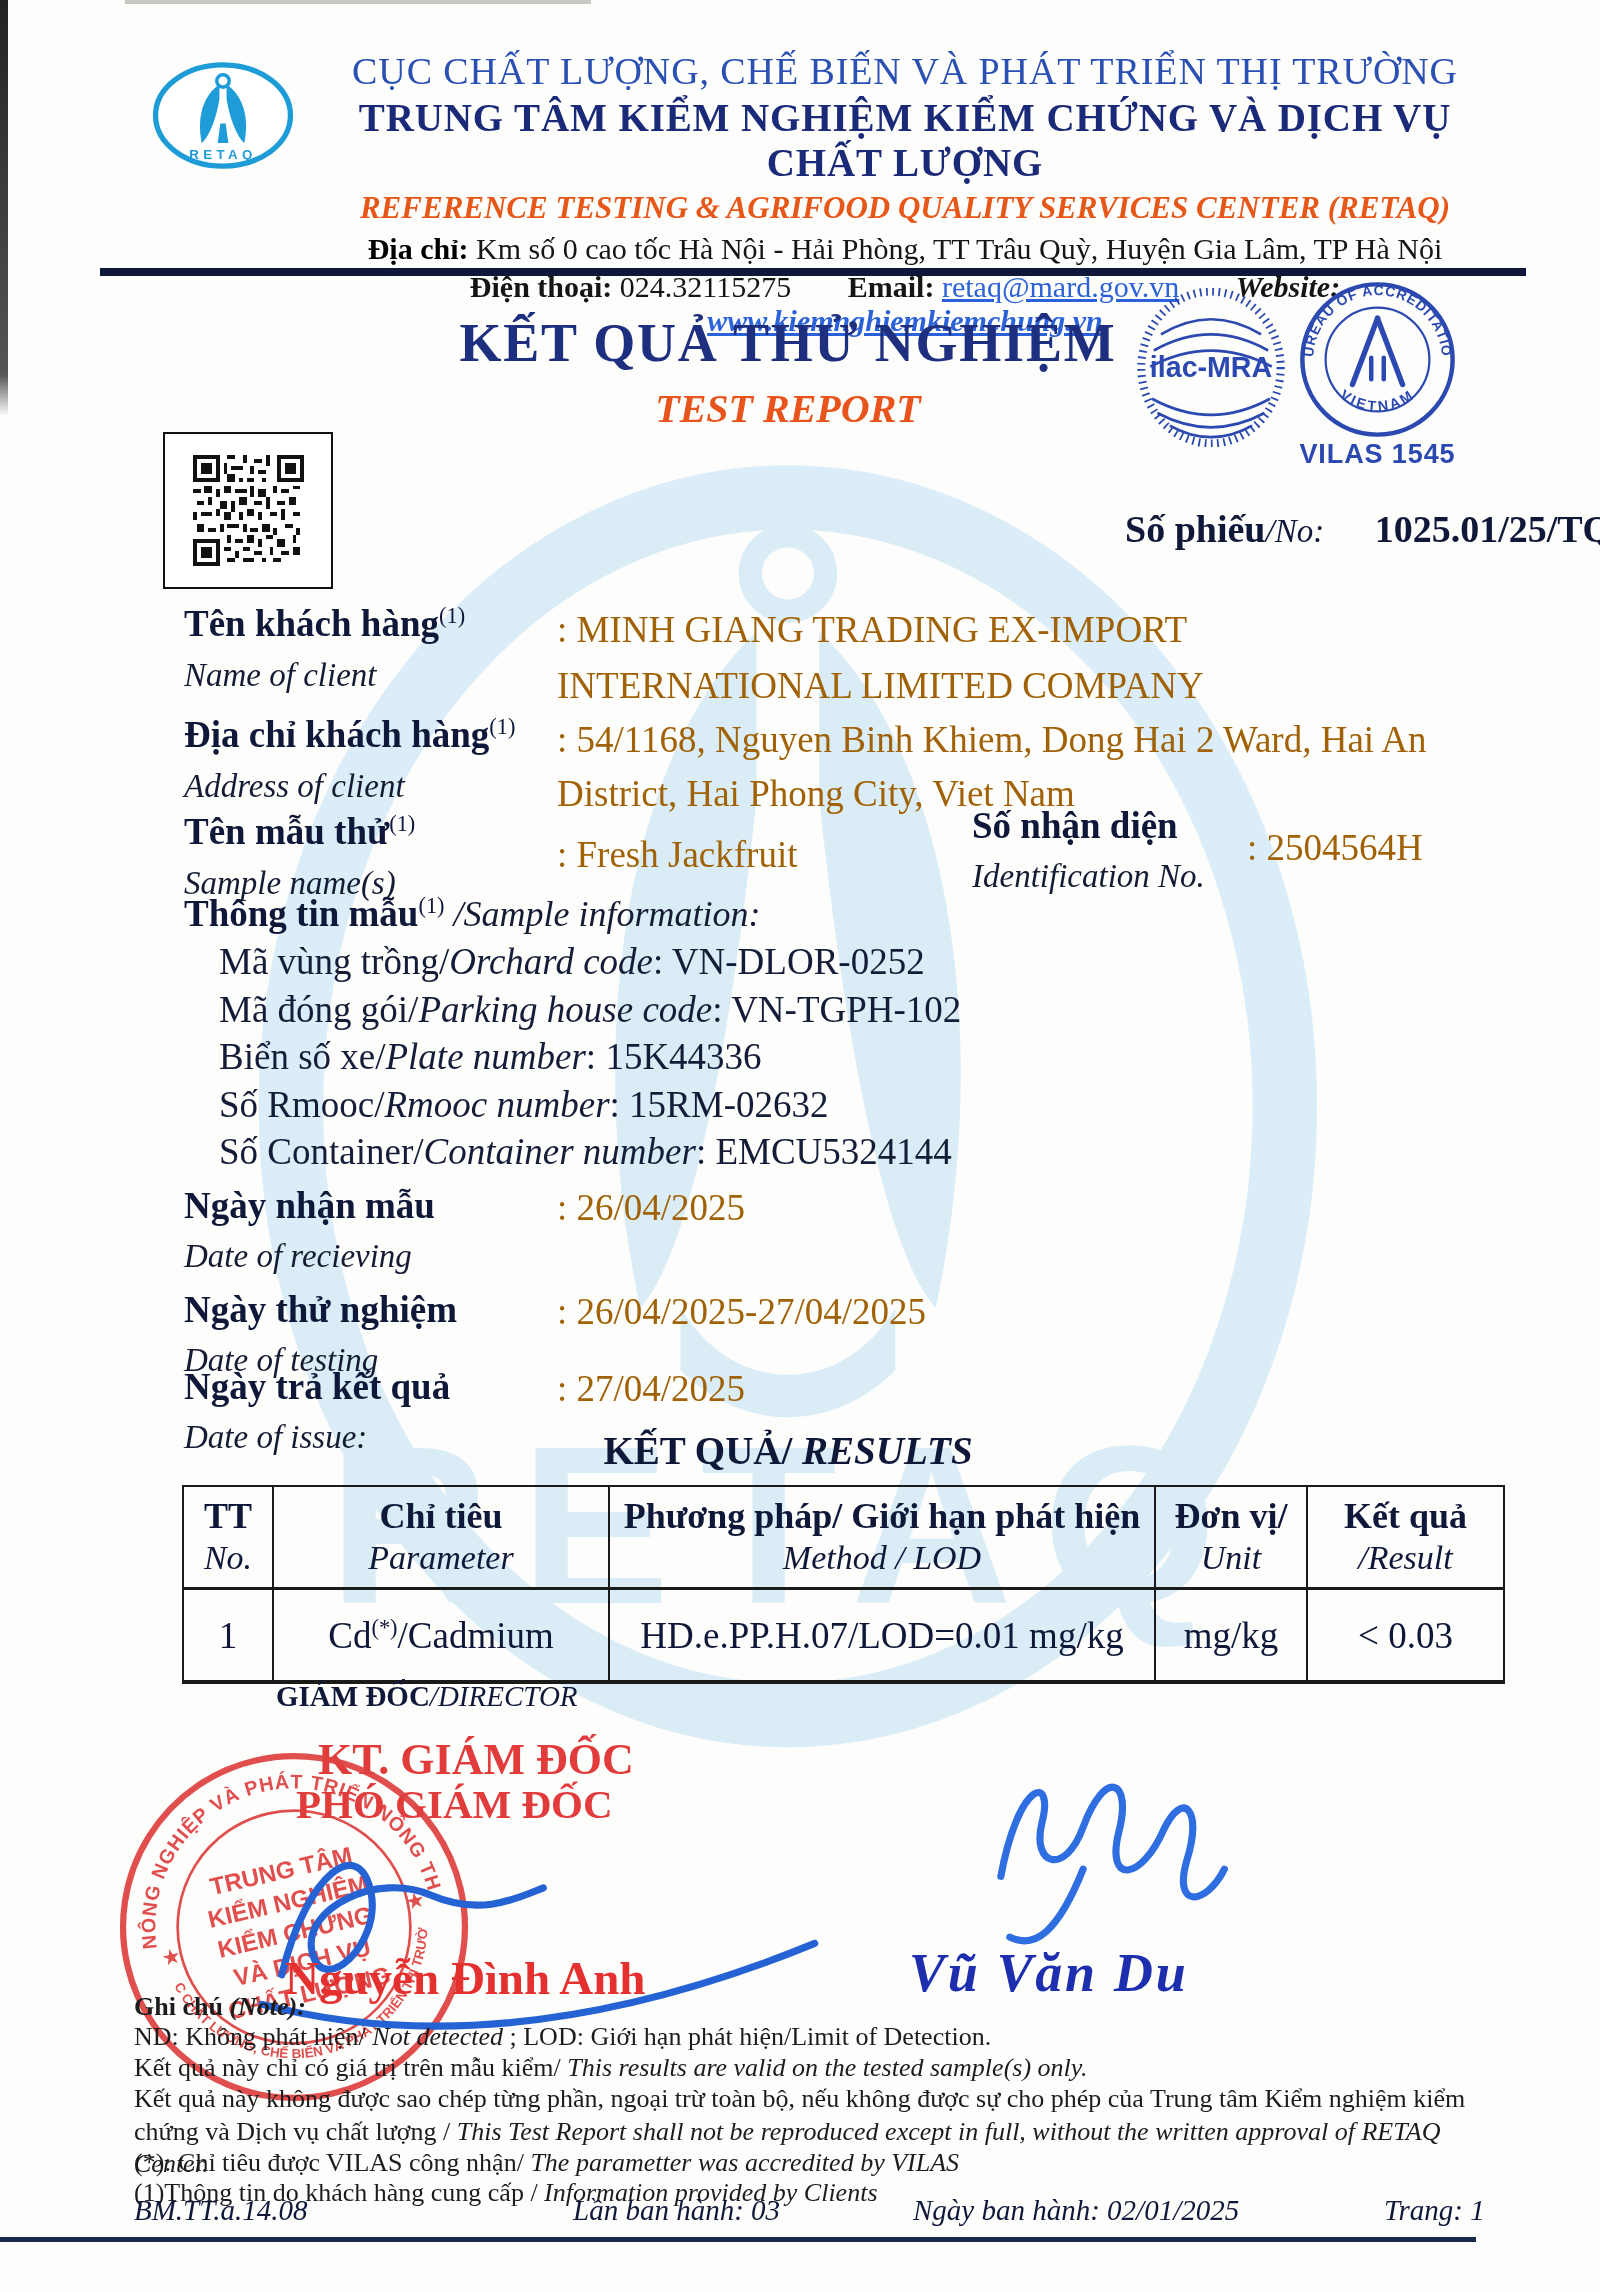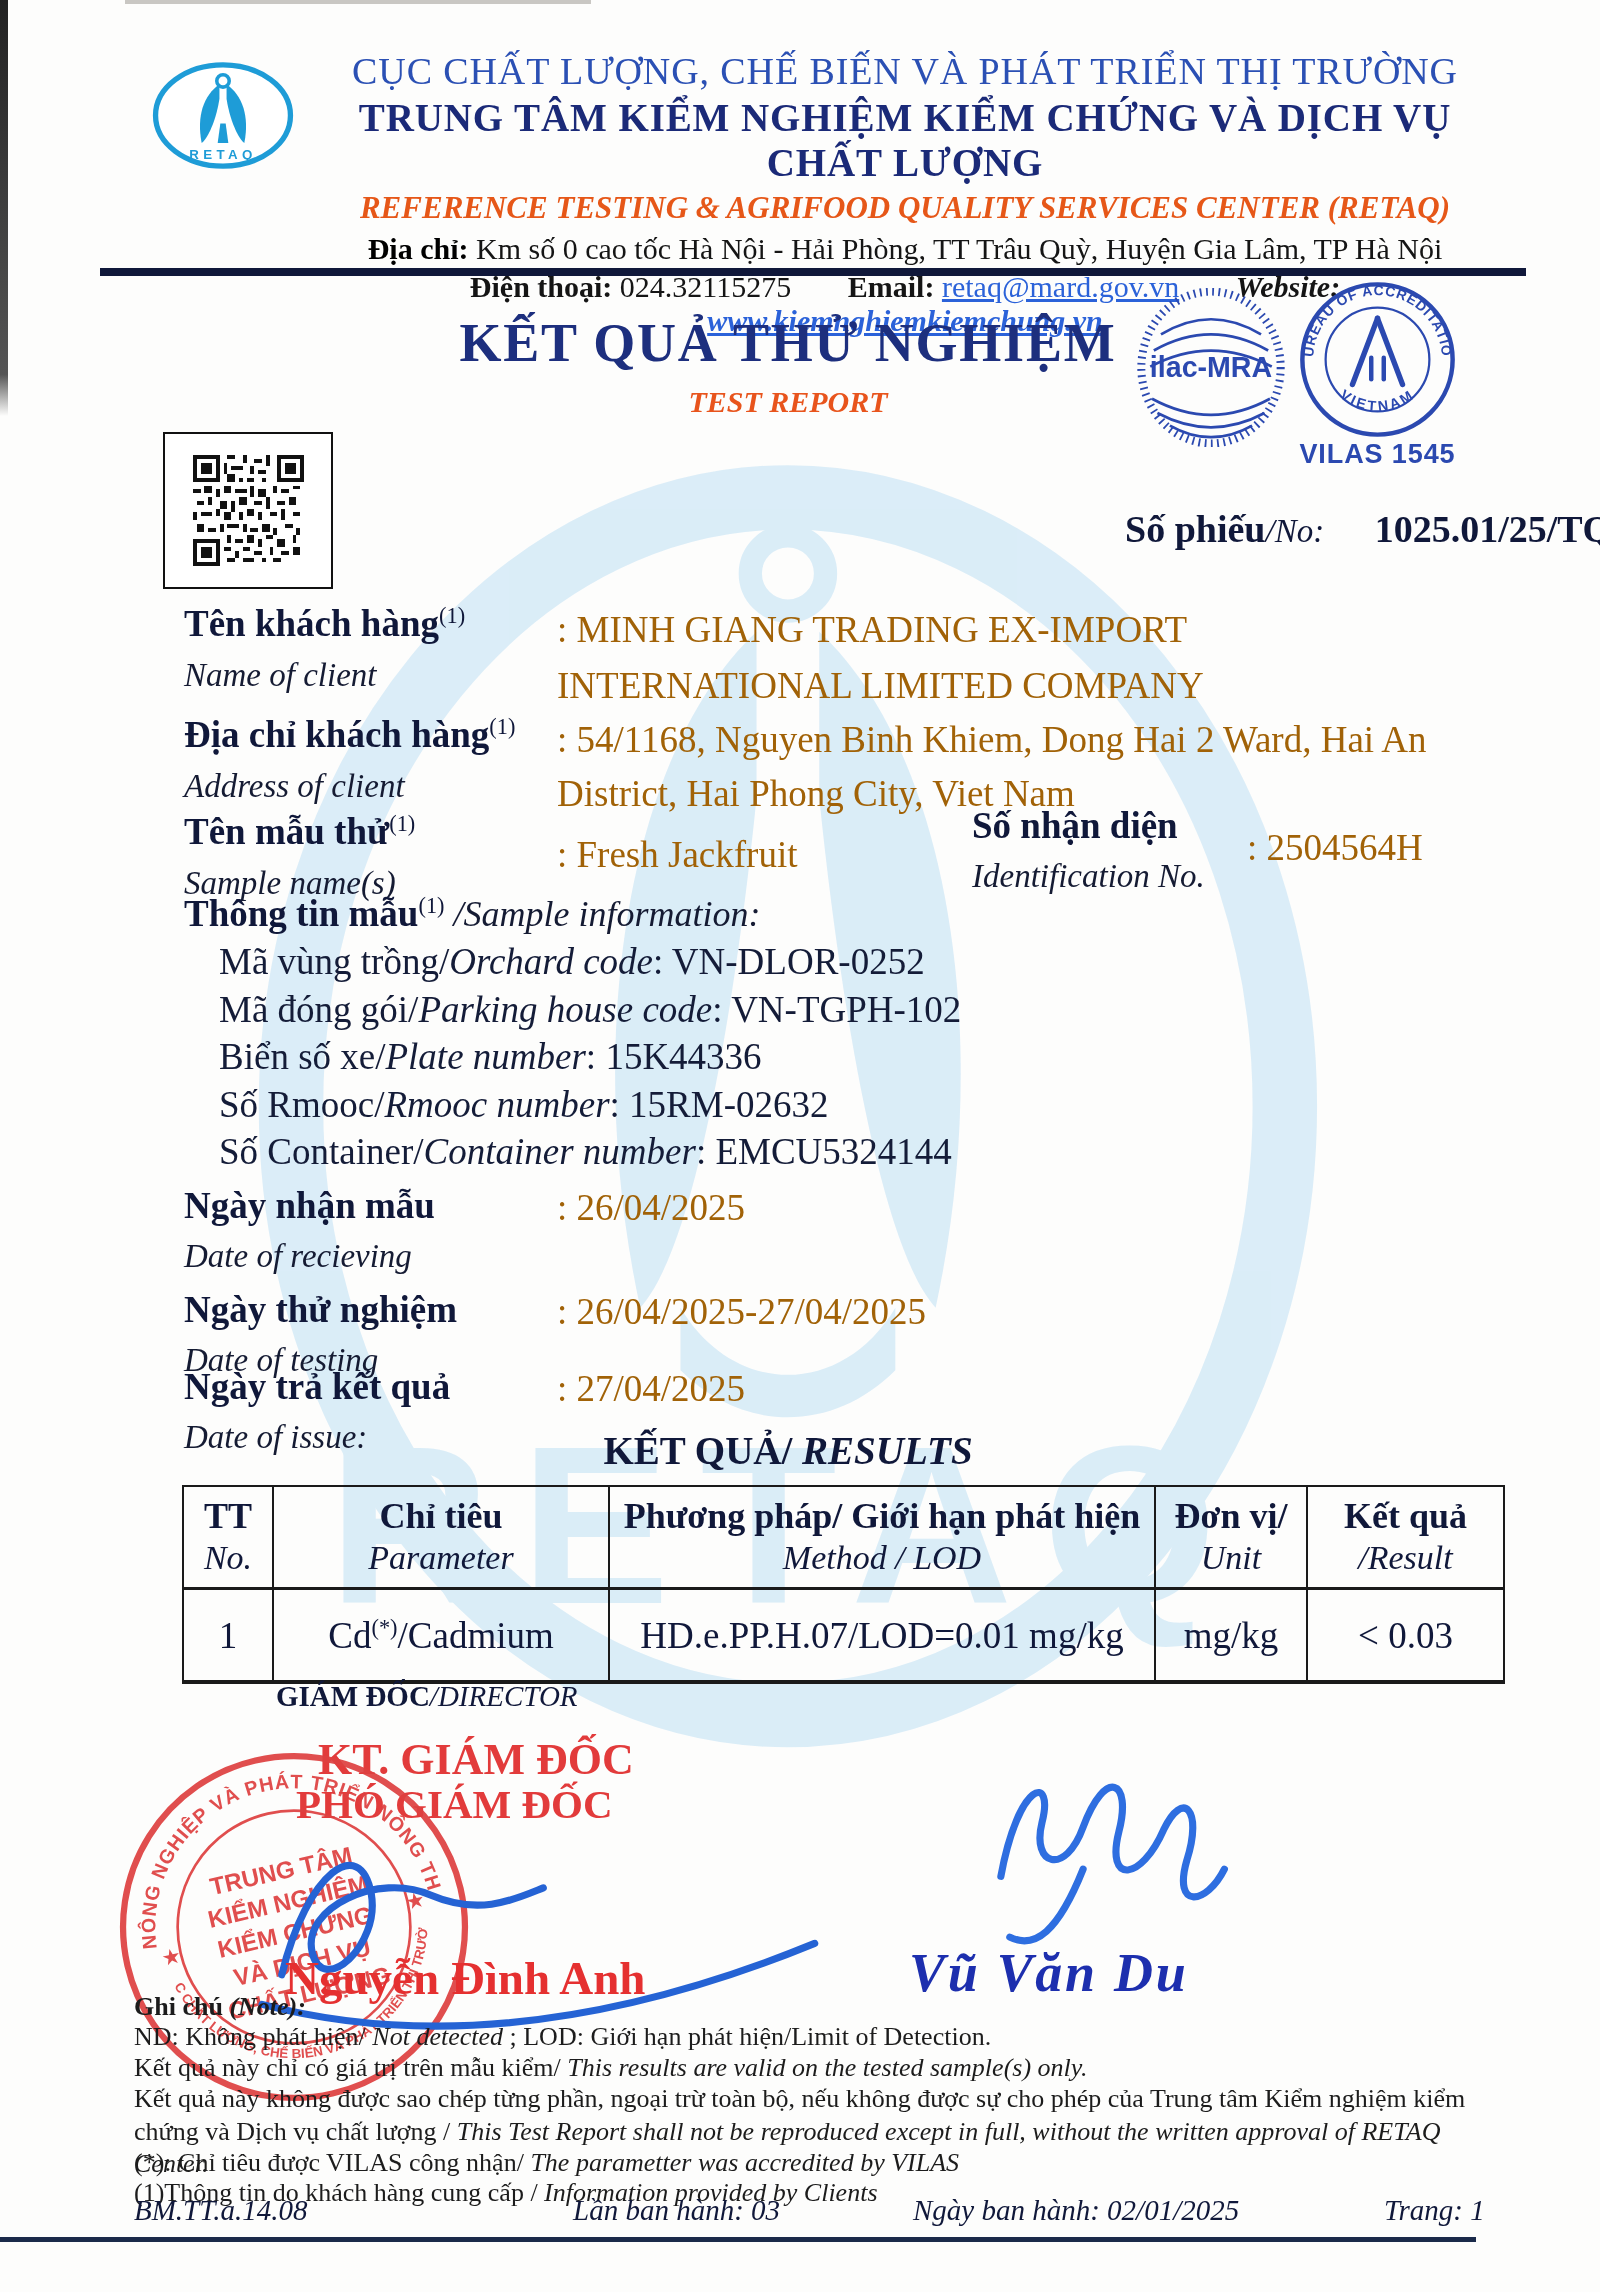--- a/index.html
+++ b/index.html
@@ -20,21 +20,21 @@
   .addr-line{font-size:30px;color:#151515;margin-top:6.3px;}
   .addr-line b{color:#000;}
   .contact-line{font-size:30px;color:#151515;margin-top:3.6px;}
   .gap{margin-left:49px;}
   a.link{color:#2b62d9;text-decoration:underline;cursor:pointer;}
   .itbold{font-style:italic;font-weight:bold;}
   .rule-top{position:absolute;left:100px;top:268px;width:1426px;height:8px;background:#10183a;}
   
   .title-block{position:absolute;left:430px;top:312px;width:716px;text-align:center;}
   .title-vi{font-size:54px;font-weight:bold;color:#1d2f7e;letter-spacing:1.8px;}
-  .title-en{font-size:30px;font-weight:bold;font-style:italic;color:#e8541c;margin-top:10.7px;text-align:center;}
+  .title-en{font-size:40px;font-weight:bold;font-style:italic;color:#e8541c;margin-top:10.7px;text-align:center;}
   .vilas-code{position:absolute;left:1288px;top:439px;width:179px;text-align:center;
               font-size:27px;font-weight:bold;color:#2b49b0;letter-spacing:0.9px;
               font-family:"Liberation Sans","DejaVu Sans",sans-serif;}
   
   .qr-frame{position:absolute;left:163px;top:432px;width:166px;height:153px;border:2.7px solid #111;
             background:#fff;display:flex;align-items:center;justify-content:center;}
   
   .report-no{position:absolute;left:1125px;top:507px;font-size:38px;color:#10183a;white-space:nowrap;}
   .report-no .b{font-weight:bold;}
   .report-no .i{font-style:italic;font-size:33px;}

